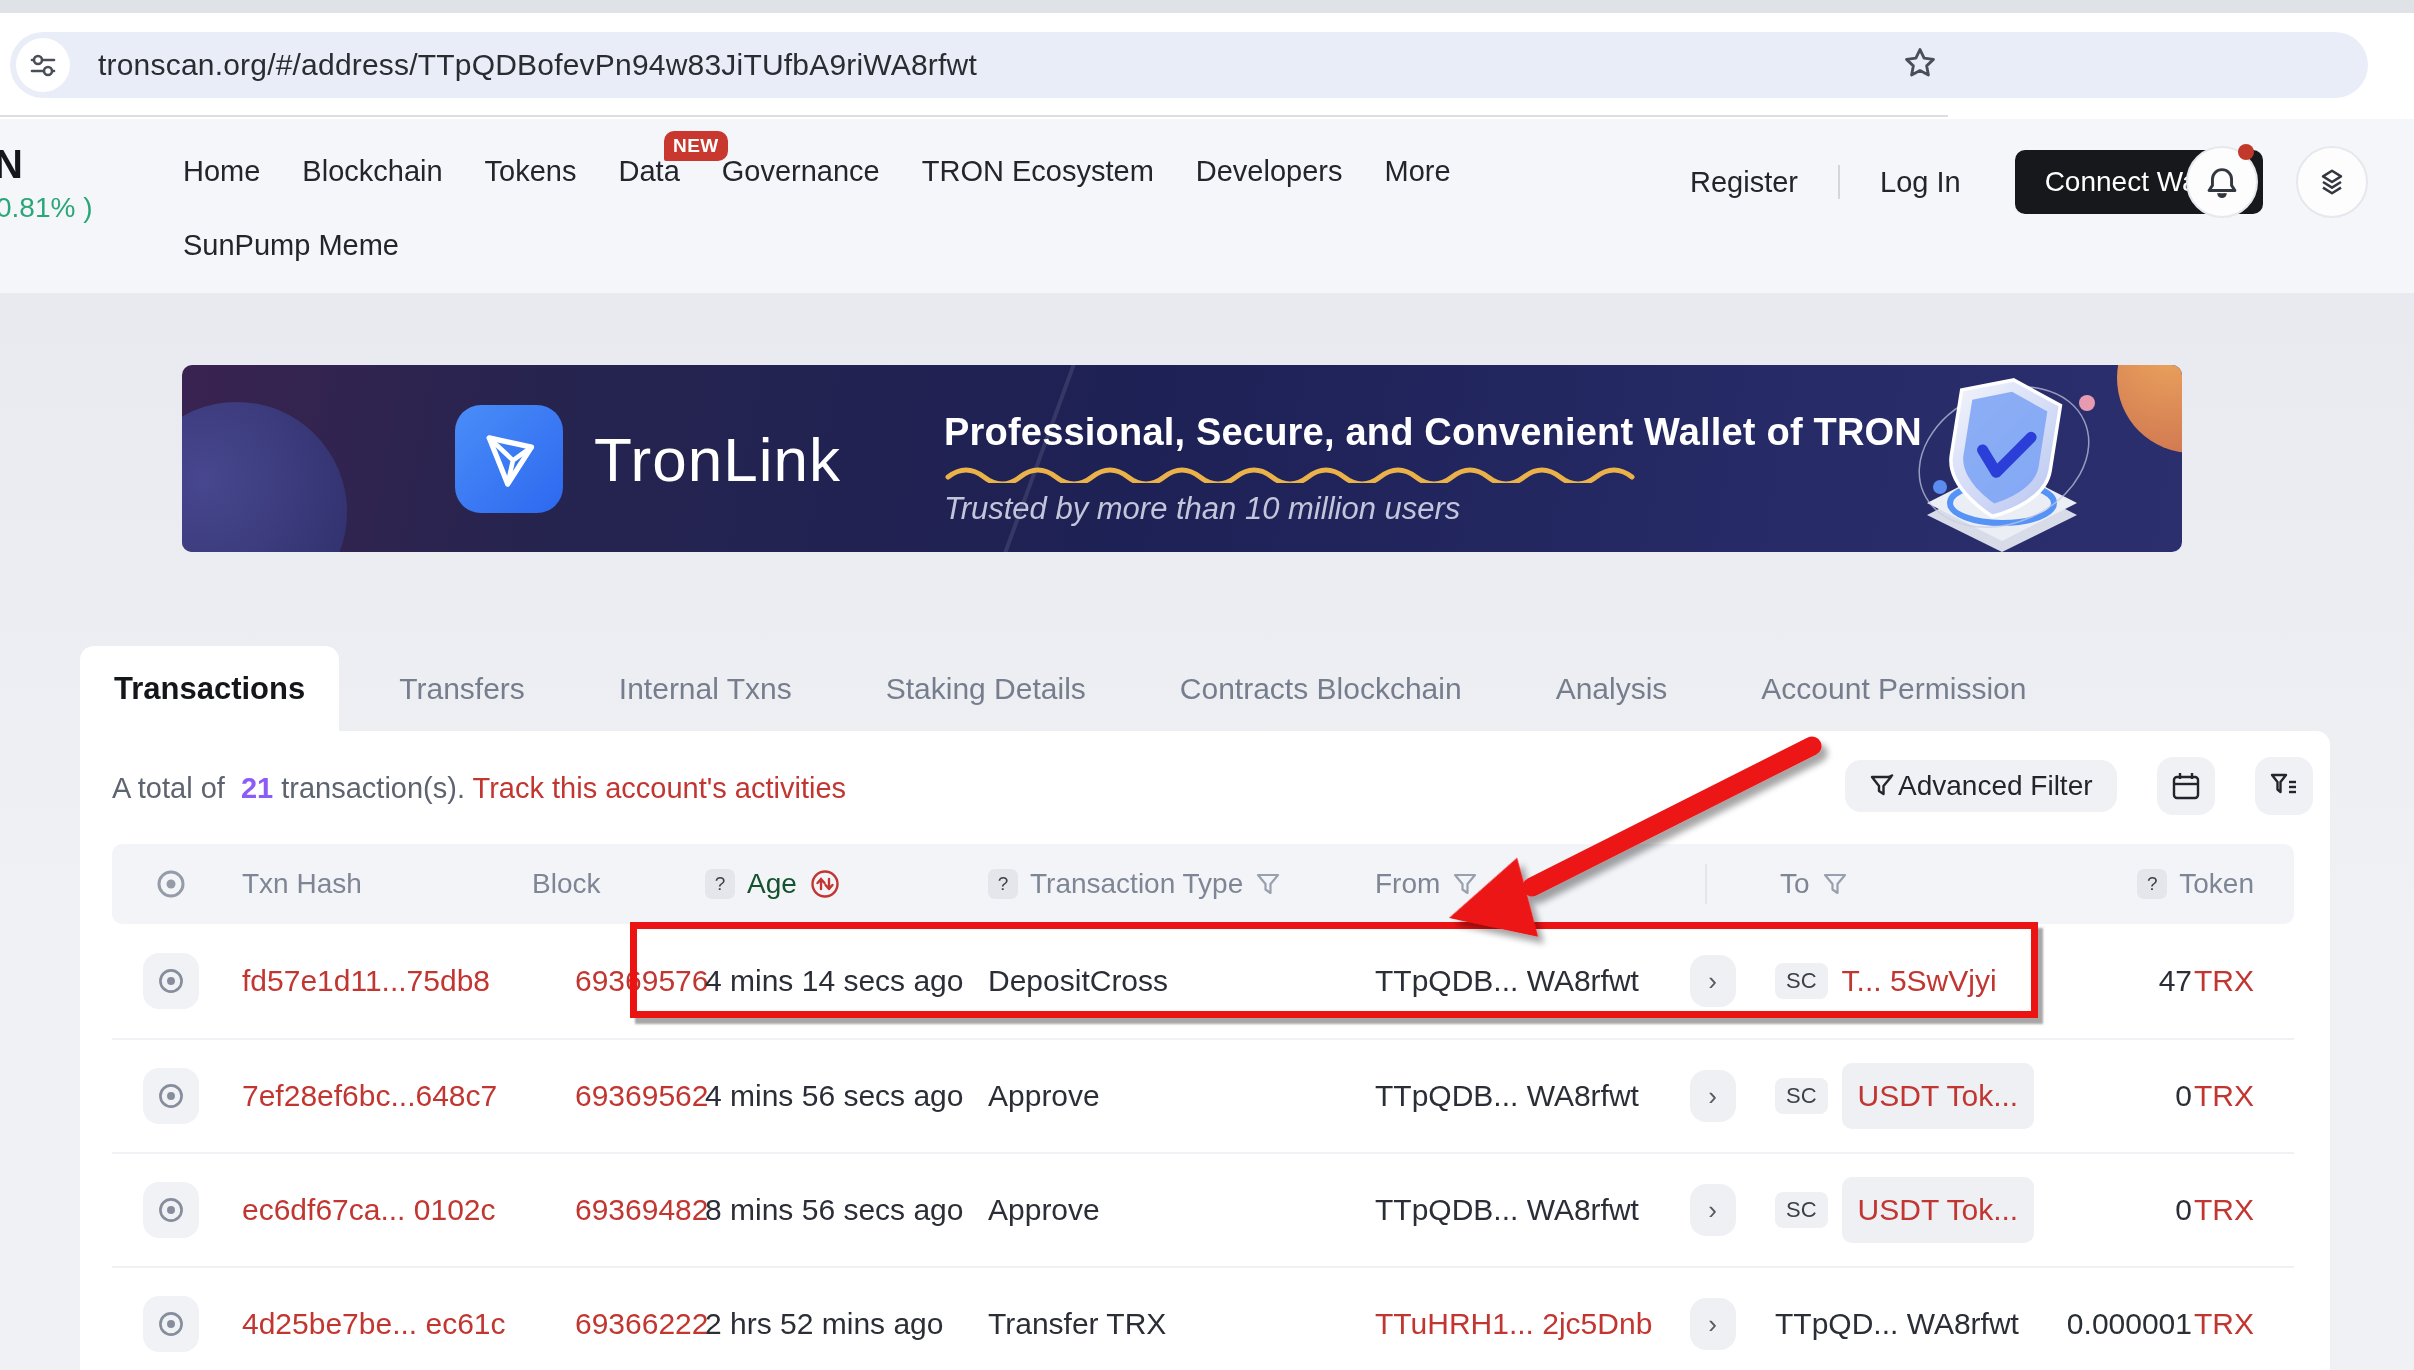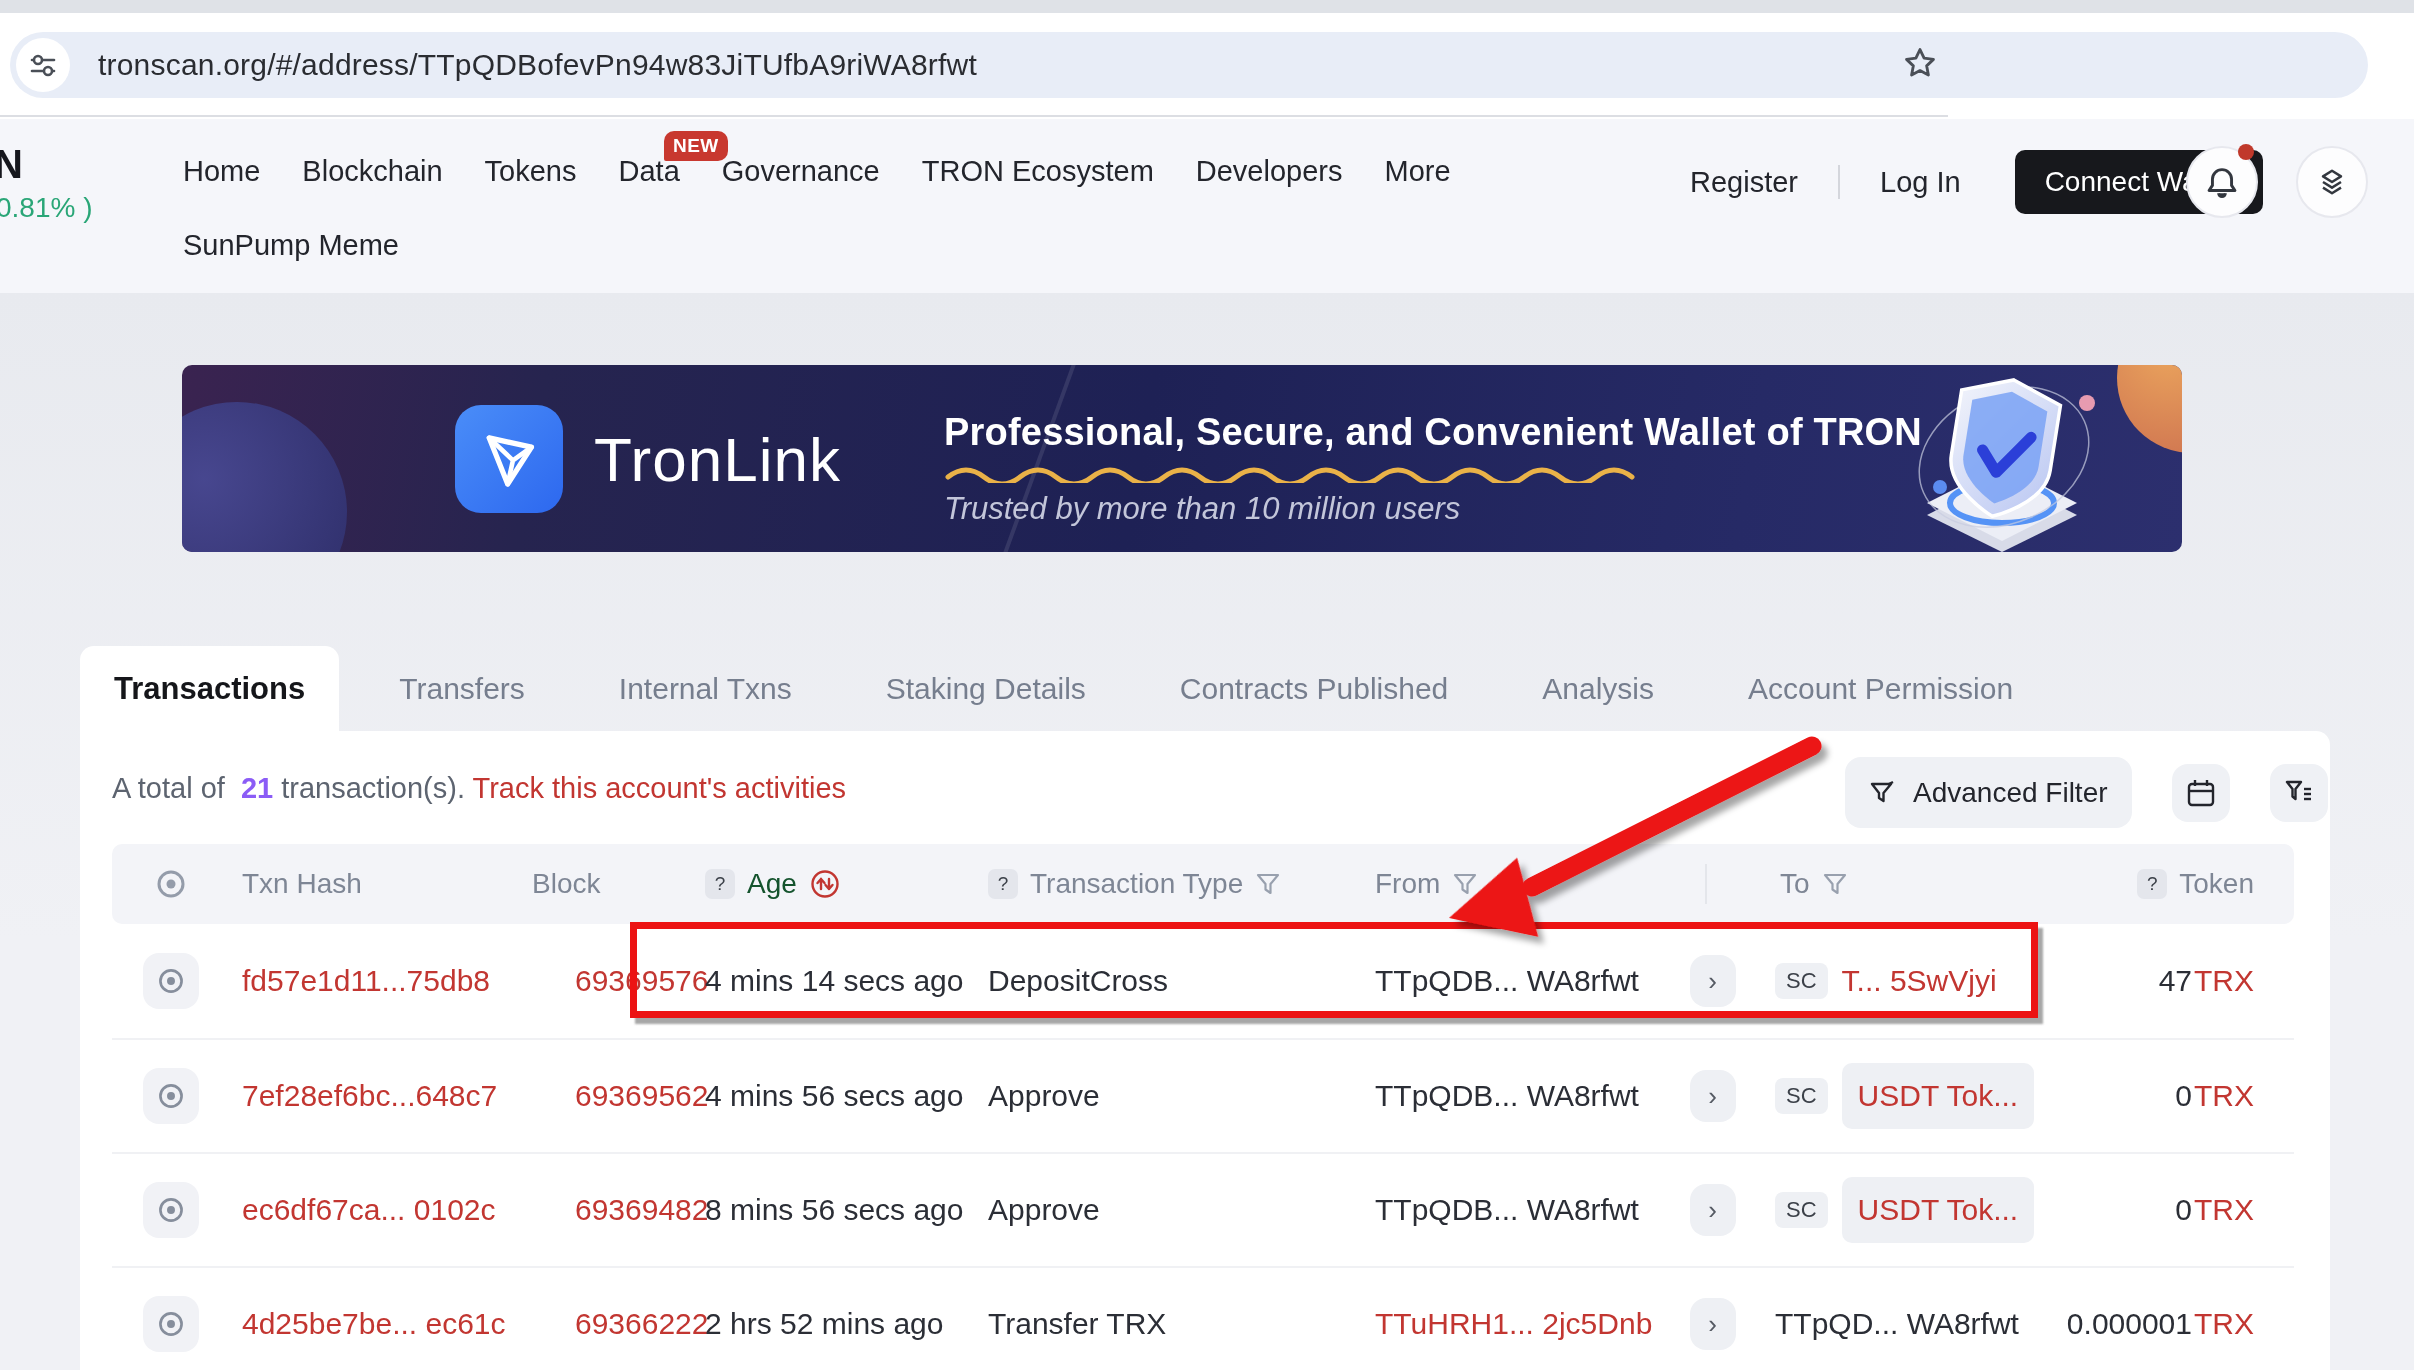--- a/index.html
+++ b/index.html
@@ -50,21 +50,21 @@
   .tabs { position:absolute; top:646px; left:80px; display:flex; gap:26px; height:85px; align-items:stretch; }
   .tab { padding:0 34px; display:flex; align-items:center; font-size:30px; color:#767e8e; cursor:pointer; white-space:nowrap; }
   .tab.active { background:#fff; border-radius:14px 14px 0 0; color:#15161a; font-weight:700; font-size:31px; }
   .panel { position:absolute; top:731px; left:80px; width:2250px; height:639px; background:#fff; border-radius:0 14px 0 0; }
 
   .summary { position:absolute; top:772px; left:112px; font-size:29px; color:#5d6470; }
   .summary b { color:#8b5cf6;margin-left:8px; }
   .summary .track-link { color:#c23631; cursor:pointer; }
 
   .controls { position:absolute; top:757px; left:1845px; display:flex; gap:40px; align-items:center; }
-  .adv-pill { height:71px; border-radius:16px; background:#eff1f5; padding:0 24px; display:flex; gap:16px; align-items:center; font-size:28px; color:#23252c; cursor:pointer; }
+  .adv-pill { height:52px; border-radius:16px; background:#eff1f5; padding:0 24px; display:flex; gap:1px; align-items:center; font-size:28px; color:#23252c; cursor:pointer; }
   .icon-btn { width:58px; height:58px; border-radius:16px; background:#eff1f5; display:flex; align-items:center; justify-content:center; cursor:pointer; }
 
   
   .grid-cols { display:grid; grid-template-columns:118px 290px 170px 280px 385px 310px 95px 300px 1fr; align-items:center; }
   .thead { position:absolute; top:844px; left:112px; width:2182px; height:80px; background:#f3f4f8; border-radius:10px; font-size:28px; color:#7e8695; }
   .th { display:flex; align-items:center; gap:12px; white-space:nowrap; }
   .th-red { color:#14532d; }
   .help-box { width:30px; height:30px; border-radius:7px; background:#e4e6ec; color:#3c4149; font-size:19px; display:flex; align-items:center; justify-content:center; flex:none; }
   .thead-divider { position:absolute; left:1593px; top:20px; width:2px; height:40px; background:#e4e6eb; }
 
@@ -193,21 +193,21 @@
     <circle cx="205" cy="38" r="8" fill="#e79bb0"></circle>
     <circle cx="58" cy="122" r="7" fill="#5b8cf0"></circle>
   </svg>
 </div>
 
 <div class="tabs">
   <div class="tab active">Transactions</div>
   <div class="tab">Transfers</div>
   <div class="tab">Internal Txns</div>
   <div class="tab">Staking Details</div>
-  <div class="tab">Contracts Published</div>
+  <div class="tab">Contracts Blockchain</div>
   <div class="tab">Analysis</div>
   <div class="tab">Account Permission</div>
 </div>
 
 <div class="panel"></div>
 
 <div class="summary">
   <span>A total of</span>
   <b>21</b>
   <span>transaction(s).</span>

